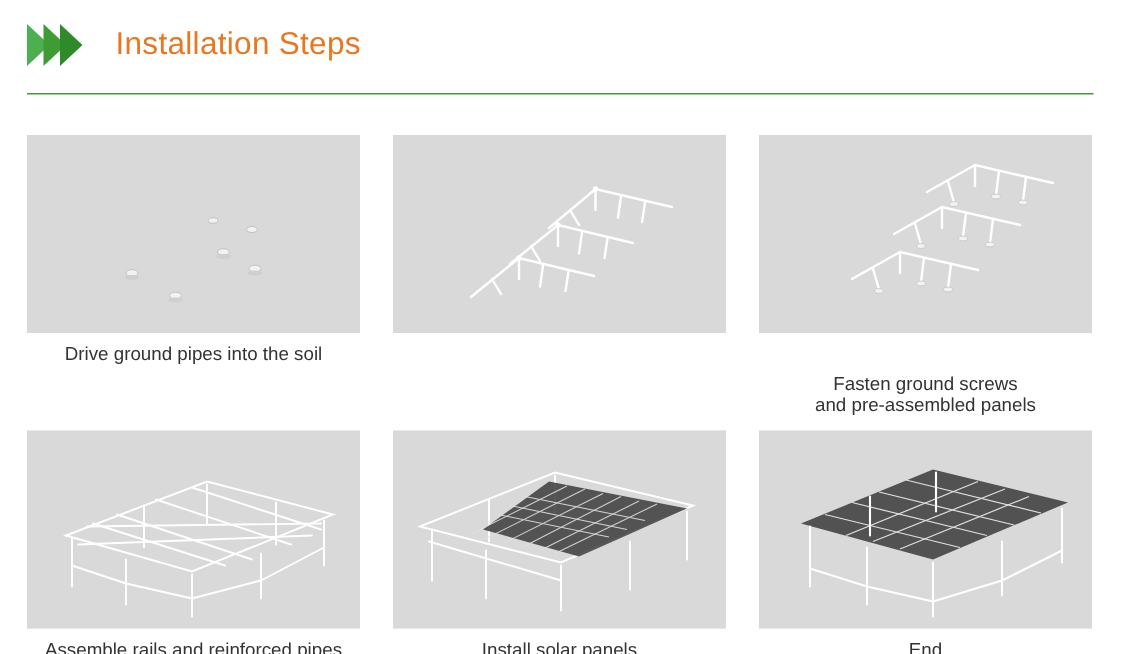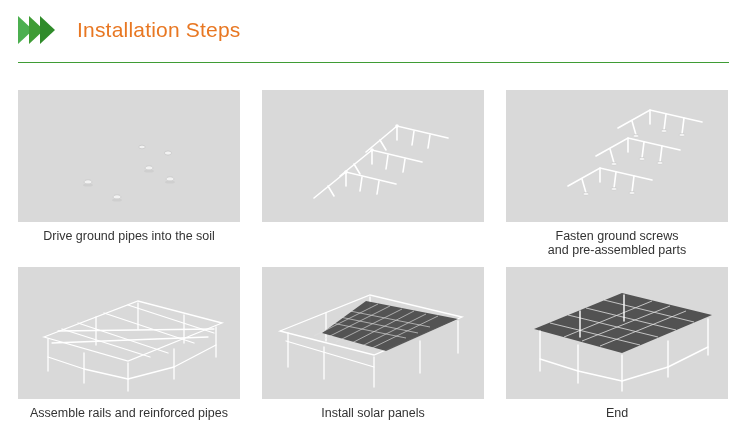--- a/index.html
+++ b/index.html
@@ -92,21 +92,21 @@
     width: 222px;
     text-align: center;
     font-size: 12.5px;
     color: #333333;
     line-height: 15px;
     padding-top: 7px;
     padding-bottom: 4px;
     box-sizing: border-box;
     min-height: 30px;
   }
-  .caption.two-line { line-height: 14px; }
+  .caption.two-line { line-height: 14px; margin-top: 20px; }
 
   
   .thumb svg { display: block; width: 222px; height: 132px; }
 </style>
 </head>
 <body>
 
 <div class="page">
 
   <div class="header">
@@ -207,21 +207,21 @@
             <ellipse cx="136" cy="69" rx="3" ry="1.6"></ellipse>
             <ellipse cx="154" cy="73" rx="3" ry="1.6"></ellipse>
             <ellipse cx="80" cy="104" rx="3" ry="1.6"></ellipse>
             <ellipse cx="108" cy="99" rx="3" ry="1.6"></ellipse>
             <ellipse cx="126" cy="103" rx="3" ry="1.6"></ellipse>
           </g>
         </svg>
       </div>
       <div class="caption two-line">
         <span>Fasten ground screws</span><br>
-        <span>and pre-assembled parts</span>
+        <span>and pre-assembled panels</span>
       </div>
     </div>
 
     <div class="cell">
       <div class="thumb">
         <svg viewBox="0 0 222 132" xmlns="http://www.w3.org/2000/svg">
           <rect x="0" y="0" width="222" height="132" fill="#d9d9d9"></rect>
           <g stroke="#ffffff" stroke-width="1.3" fill="none" stroke-linecap="round">
 
             <path d="M26 70 L120 34 L204 56 L110 94 Z"></path>

